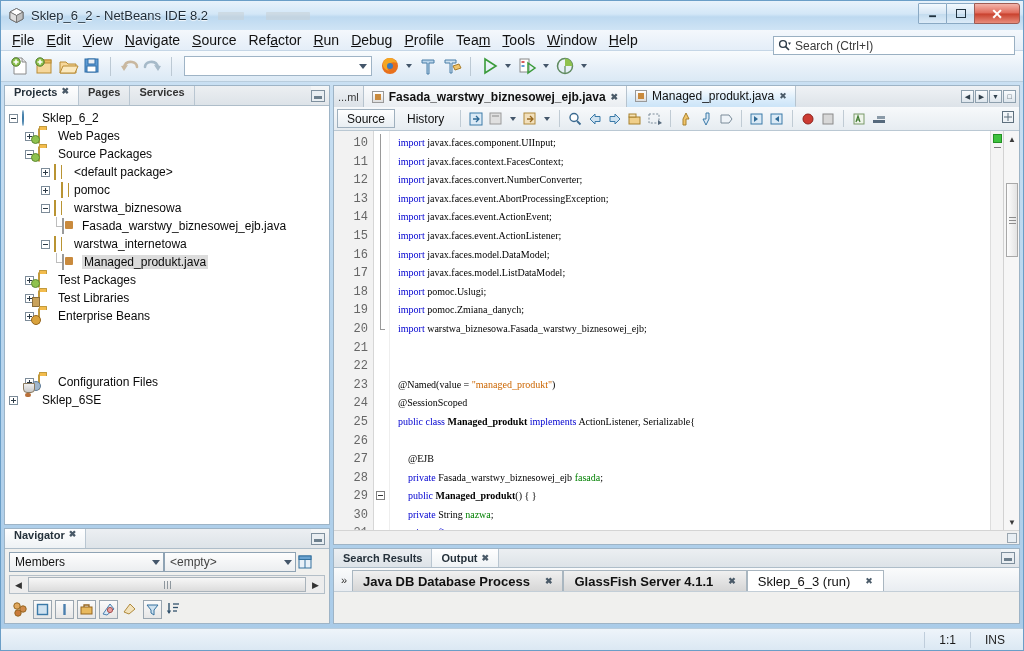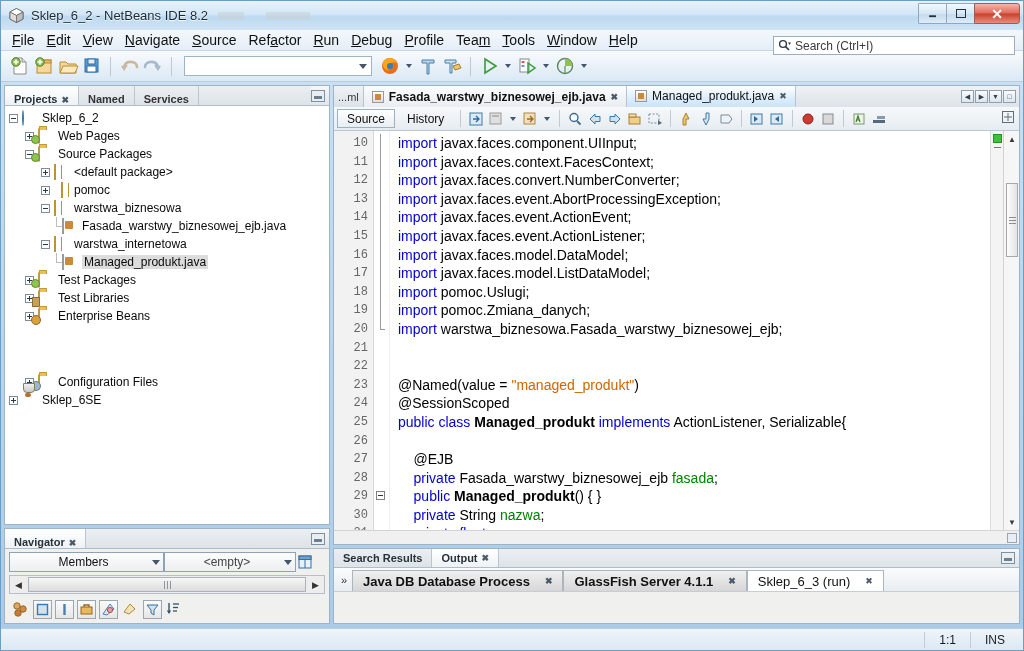--- a/index.html
+++ b/index.html
@@ -120,21 +120,21 @@
 
   .panel { background: #f0f0ee; border: 1px solid #9eb4c6; display: flex; flex-direction: column; }
 
   .tabstrip {
     height: 20px; display: flex; align-items: stretch;
     background: linear-gradient(to bottom, #f5f7f8, #e2e6ea);
     border-bottom: 1px solid #aebdc9;
     position: relative;
   }
   .wtab {
-    display: flex; align-items: flex-end; gap: 4px;
+    display: flex; align-items: flex-start; gap: 4px;
     padding: 0 9px; font-size: 11px; font-weight: bold; color: #25313b;
     border-right: 1px solid #b9c6d1;
     background: linear-gradient(to bottom, #ffffff, #eef2f5);
   }
   .wtab.inactive {
     font-weight: bold;
     background: linear-gradient(to bottom, #eceff2, #dde3e8);
     color: #333;
   }
   .xglyph { font-size: 9px; color: #4a5a68; }
@@ -173,21 +173,21 @@
   .ic-pkg:after{content:"";position:absolute;top:0;bottom:0;left:6px;width:1px;background:#b99433;}
   .ic-java { width:13px;height:13px;background:linear-gradient(to bottom,#ffffff,#e2e2e2);border:1px solid #9a9a9a;position:relative;margin-top:1px; }
   .ic-java:after{content:"";position:absolute;left:2px;top:2px;width:8px;height:8px;background:#c98a3d;border-radius:1px;}
   .ic-coffee { width:14px;height:13px;position:relative;margin-top:1px; }
   .ic-coffee:before{content:"";position:absolute;left:1px;bottom:0;width:10px;height:8px;background:linear-gradient(to bottom,#f0f0f0,#c9c9c9);border:1px solid #8a7a5f;border-radius:0 0 4px 4px;}
   .ic-coffee:after{content:"";position:absolute;left:3px;top:0;width:6px;height:4px;background:#b8703a;border-radius:2px;}
 
   
   #navigator { margin-top: 3px; height: 96px; }
   #nav-body { background:#f0f0ee; flex:1; padding: 3px 4px; }
-  .nav-row { display:flex; align-items:center; gap:0;text-align:center; }
+  .nav-row { display:flex; align-items:center; gap:0; }
   .nav-combo {
     height: 20px; background: linear-gradient(to bottom,#fdfdfd,#eceef0);
     border: 1px solid #8fa3b4; display:flex; align-items:center;
     padding: 0 3px 0 5px; font-size: 12px; color:#111;
   }
   .nav-combo .lbl { flex:1; white-space:nowrap; overflow:hidden; }
   .nav-combo.members { width: 155px; }
   .nav-combo.empty { width: 132px; color:#444; }
   .nav-icon-btn { width:18px;height:19px;border:1px solid transparent;display:flex;align-items:center;justify-content:center; }
   .nav-scroll {
@@ -258,21 +258,21 @@
   #gutter .ln { height:18.6px; line-height:18.6px; padding-right:5px; }
   #foldbar { width:16px; background:#fff; border-right:1px solid #eee; padding-top:3px; flex:0 0 auto; position:relative;}
   #foldbar .fr { height:18.6px; position:relative; }
   .fold-box { position:absolute; left:2px; top:4px; width:9px;height:9px;border:1px solid #808080;background:#fff; }
   .fold-box:before{content:"";position:absolute;left:1px;right:1px;top:3px;height:1px;background:#333;}
   .fold-line { position:absolute; left:6px; top:0; bottom:0; width:1px; background:#9a9a9a; }
   .fold-end { position:absolute; left:6px; top:0; height:9px; width:1px; background:#9a9a9a; }
   .fold-end:after{content:"";position:absolute;left:0;top:9px;width:5px;height:1px;background:#9a9a9a;}
 
   #codelines {
-    flex:1; font-family:Liberation Sans, sans-serif; font-size:14px;
+    flex:1; font-family:Liberation Serif, serif; font-size:10px;
     padding-top:3px; white-space:pre; overflow:hidden; color:#000;
     padding-left: 8px;
   }
   #codelines .cl { height:18.6px; line-height:18.6px; }
   .kw { color:#0000d0; }
   .str { color:#cc6600; }
   .fld { color:#008000; }
   .bold { font-weight:bold; }
 
   
@@ -480,21 +480,21 @@
 
     <div id="leftcol">
 
       <div class="panel" style="flex:1;">
         <div class="tabstrip">
           <div class="wtab">
             <span>Projects</span>
             <span class="xglyph">✖</span>
           </div>
           <div class="wtab inactive">
-            <span>Named</span>
+            <span>Pages</span>
           </div>
           <div class="wtab inactive">
             <span>Services</span>
           </div>
           <div class="tab-spacer"></div>
           <div class="minbox"></div>
         </div>
 
         <div id="tree">
 

